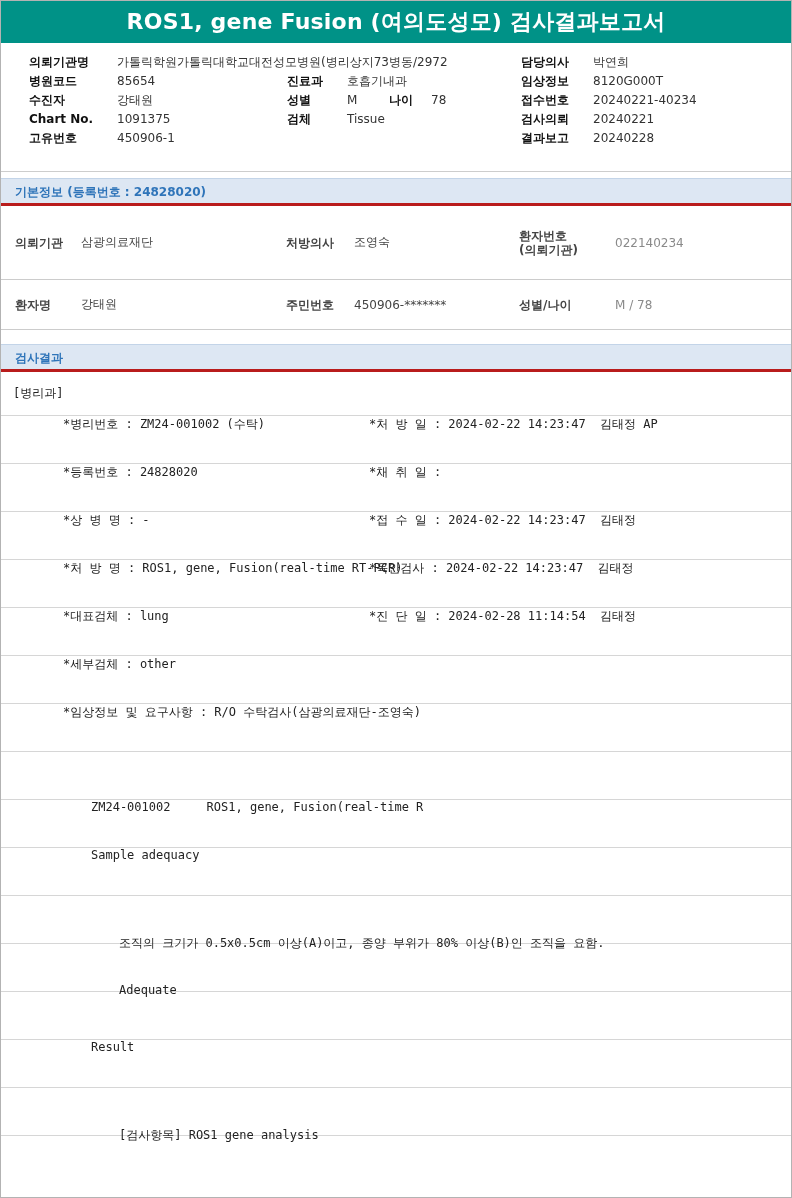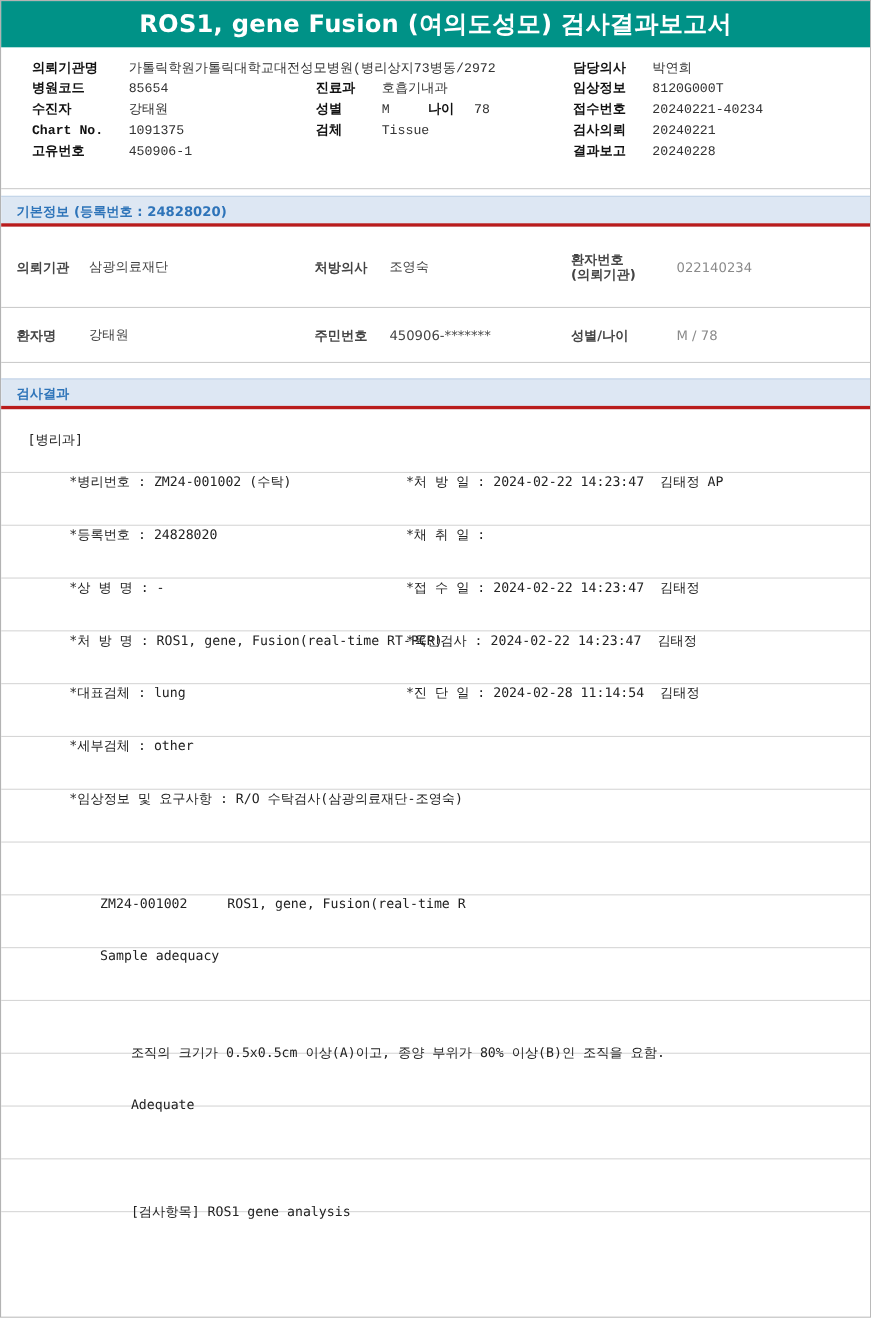--- a/index.html
+++ b/index.html
@@ -5,21 +5,21 @@
   * { margin:0; padding:0; box-sizing:border-box; }
   body { background:#e9e9e9; font-family:"DejaVu Sans","Liberation Sans",sans-serif; }
   .page { width:792px; height:1198px; margin:0 auto; background:#fff;
           border:1px solid #b3b3b3; overflow:hidden; }
 
   .title-bar { height:42px; background:#009287; display:flex; align-items:center; justify-content:center; }
   .title-bar h1 { color:#fff; font-size:22px; font-weight:bold; letter-spacing:.2px; }
 
   .top-info { padding:10px 0 12px 28px; display:grid;
               grid-template-columns:88px 170px 60px 174px 72px 168px;
-              font-size:12px; line-height:19px; color:#333;font-family:Liberation Mono, monospace; }
+              font-size:12px; line-height:19px; color:#333; }
   .lab { font-weight:bold; color:#111; white-space:nowrap; }
   .val { white-space:nowrap; }
   .span3 { grid-column:2 / 5; }
   .inline-w { display:inline-block; width:42px; }
 
   .divider { border-top:1px solid #cdcdcd; margin-top:11px; }
 
   .section-bar { margin-top:6px; height:28px; background:#dde7f3; color:#2e74b9;
                  font-weight:bold; font-size:12px; line-height:26px; padding-left:14px;
                  border-top:1px solid #c3d4e8; border-bottom:3px solid #b91c1c; }
@@ -29,22 +29,22 @@
                border-bottom:1px solid #cccccc; }
   .binfo-row.r1 { height:74px; }
   .binfo-row.r2 { height:50px; }
   .b-lab { font-weight:bold; line-height:14px; }
   .b-val.gray { color:#8a8a8a; }
 
   .mono { font-family:"DejaVu Sans Mono","DejaVu Sans",monospace; }
 
   .gap8 { height:8px; }
 
-  .dept-row { height:58px; border-bottom:1px solid #d6d6d6; display:flex;
-              align-items:center; padding-left:24px; font-size:12px; color:#222; }
+  .dept-row { height:44px; border-bottom:1px solid #d6d6d6; display:flex;
+              align-items:center; padding-left:12px; font-size:12px; color:#222; }
 
   .r-row { height:48px; border-bottom:1px solid #d6d6d6; display:flex;
            align-items:flex-start; font-size:12px; color:#222; white-space:pre; }
   .rl { width:368px; flex:none; padding-left:62px; }
   .rr { flex:1; }
   .r-row.i1 .rl { padding-left:90px; width:auto; flex:1; }
   .r-row.i2 .rl { padding-left:118px; width:auto; flex:1;margin-top:39px; }
 </style>
 </head>
 <body>
@@ -123,15 +123,16 @@
   <div class="r-row mono"><span class="rl">*처 방 명 : ROS1, gene, Fusion(real-time RT-PCR)</span><span class="rr">*육안검사 : 2024-02-22 14:23:47  김태정</span></div>
   <div class="r-row mono"><span class="rl">*대표검체 : lung</span><span class="rr">*진 단 일 : 2024-02-28 11:14:54  김태정</span></div>
   <div class="r-row mono"><span class="rl">*세부검체 : other</span><span class="rr"></span></div>
   <div class="r-row mono"><span class="rl">*임상정보 및 요구사항 : R/O 수탁검사(삼광의료재단-조영숙)</span><span class="rr"></span></div>
   <div class="r-row mono"><span class="rl"></span><span class="rr"></span></div>
   <div class="r-row mono i1"><span class="rl">ZM24-001002     ROS1, gene, Fusion(real-time R</span></div>
   <div class="r-row mono i1"><span class="rl">Sample adequacy</span></div>
   <div class="r-row mono i2"><span class="rl">조직의 크기가 0.5x0.5cm 이상(A)이고, 종양 부위가 80% 이상(B)인 조직을 요함.</span></div>
   <div class="r-row mono i2"><span class="rl">Adequate</span></div>
   <div class="r-row mono"><span class="rl"></span></div>
+  <div class="r-row mono i1"><span class="rl">Result</span></div>
   <div class="r-row mono i2"><span class="rl">[검사항목] ROS1 gene analysis</span></div>
 
 </div>
 
 </body></html>

